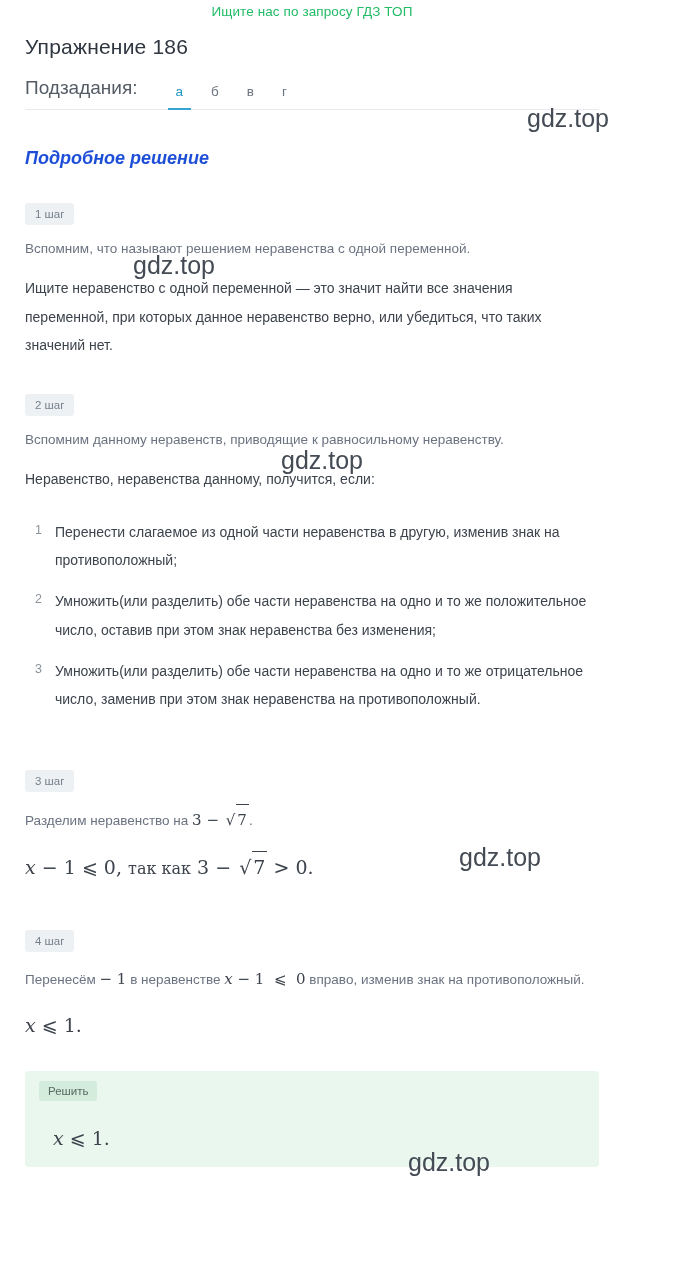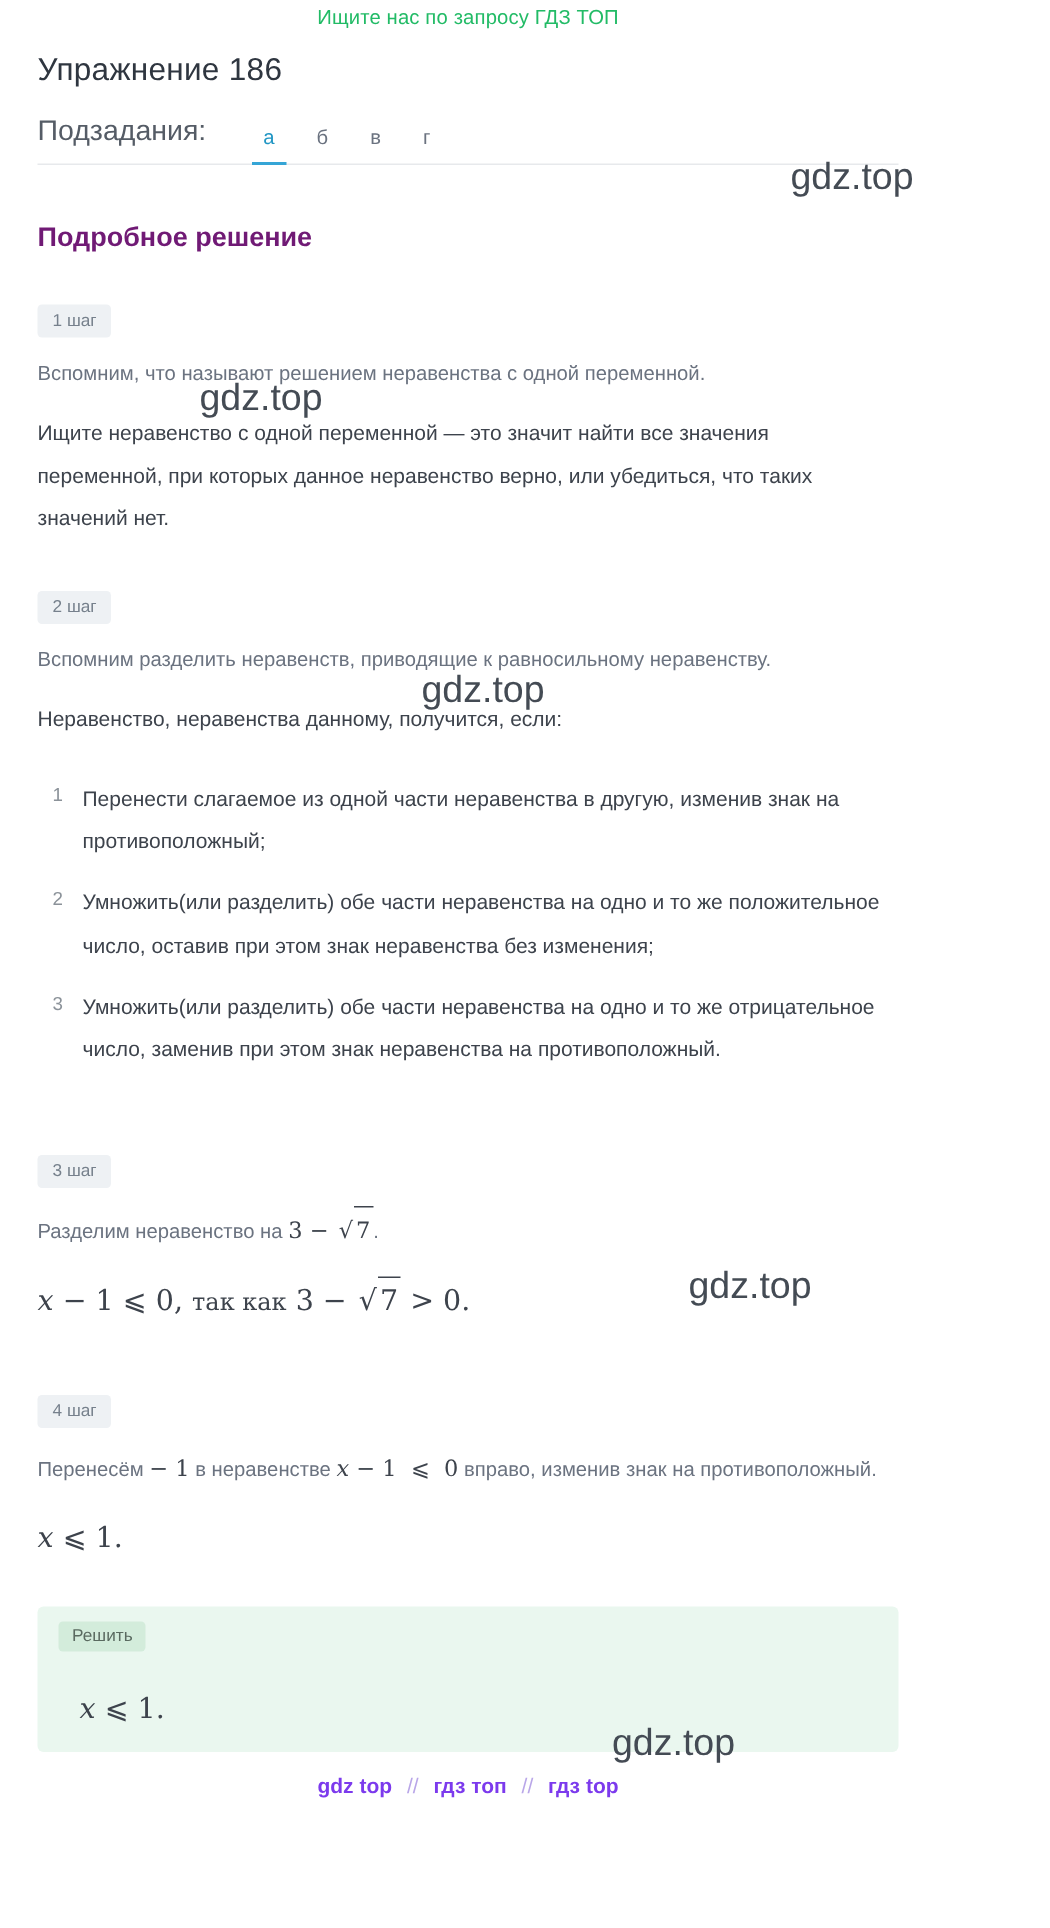--- a/index.html
+++ b/index.html
@@ -68,23 +68,24 @@
     content: "";
     position: absolute;
     left: 6px;
     right: 6px;
     bottom: -1px;
     height: 2px;
     background: #35a5d6;
   }
   .section-heading {
     font-size: 18px;
-    color: #701a75;
+    color: #1d4ed8;
     font-weight: bold;
     margin: 38px 0 0 0;
+    font-style: italic;
   }
   .step-badge {
     display: inline-block;
     background: #eef1f4;
     color: #76808c;
     font-size: 11.5px;
     border-radius: 3px;
     padding: 5px 10px;
     margin-top: 34px;
     text-align: center;
@@ -226,21 +227,21 @@
     <h2 class="section-heading">Подробное решение</h2>
 
     <div>
       <span class="step-badge">1 шаг</span>
       <p class="para">Вспомним, что называют решением неравенства с одной переменной.</p>
       <p class="para-dark">Ищите неравенство с одной переменной — это значит найти все значения переменной, при которых данное неравенство верно, или убедиться, что таких значений нет.</p>
     </div>
 
     <div>
       <span class="step-badge">2 шаг</span>
-      <p class="para">Вспомним разделить неравенств, приводящие к равносильному неравенству.</p>
+      <p class="para">Вспомним данному неравенств, приводящие к равносильному неравенству.</p>
       <p class="para-dark">Неравенство, неравенства данному, получится, если:</p>
       <ol class="rules">
         <li>Перенести слагаемое из одной части неравенства в другую, изменив знак на противоположный;</li>
         <li>Умножить(или разделить) обе части неравенства на одно и то же положительное число, оставив при этом знак неравенства без изменения;</li>
         <li>Умножить(или разделить) обе части неравенства на одно и то же отрицательное число, заменив при этом знак неравенства на противоположный.</li>
       </ol>
     </div>
 
     <div style="margin-top:22px;">
       <span class="step-badge">3 шаг</span>
@@ -280,27 +281,20 @@
       <span class="answer-badge">Решить</span>
       <div class="answer-math">
         <span class="math">x</span>
         <span class="math-upright">⩽</span>
         <span class="math-upright">1.</span>
       </div>
     </div>
 
   </div>
 
-  <div class="footer">
-    <span>gdz top</span>
-    <span class="sep">//</span>
-    <span>гдз топ</span>
-    <span class="sep">//</span>
-    <span>гдз top</span>
-  </div>
 
   <div class="watermark" style="left:527px; top:56px;">gdz.top</div>
   <div class="watermark" style="left:133px; top:203px;">gdz.top</div>
   <div class="watermark" style="left:281px; top:398px;">gdz.top</div>
   <div class="watermark" style="left:459px; top:795px;">gdz.top</div>
   <div class="watermark" style="left:408px; top:1100px;">gdz.top</div>
   <div class="watermark light" style="left:22px; top:1172px;">gdz.top</div>
 
 </div>
 

